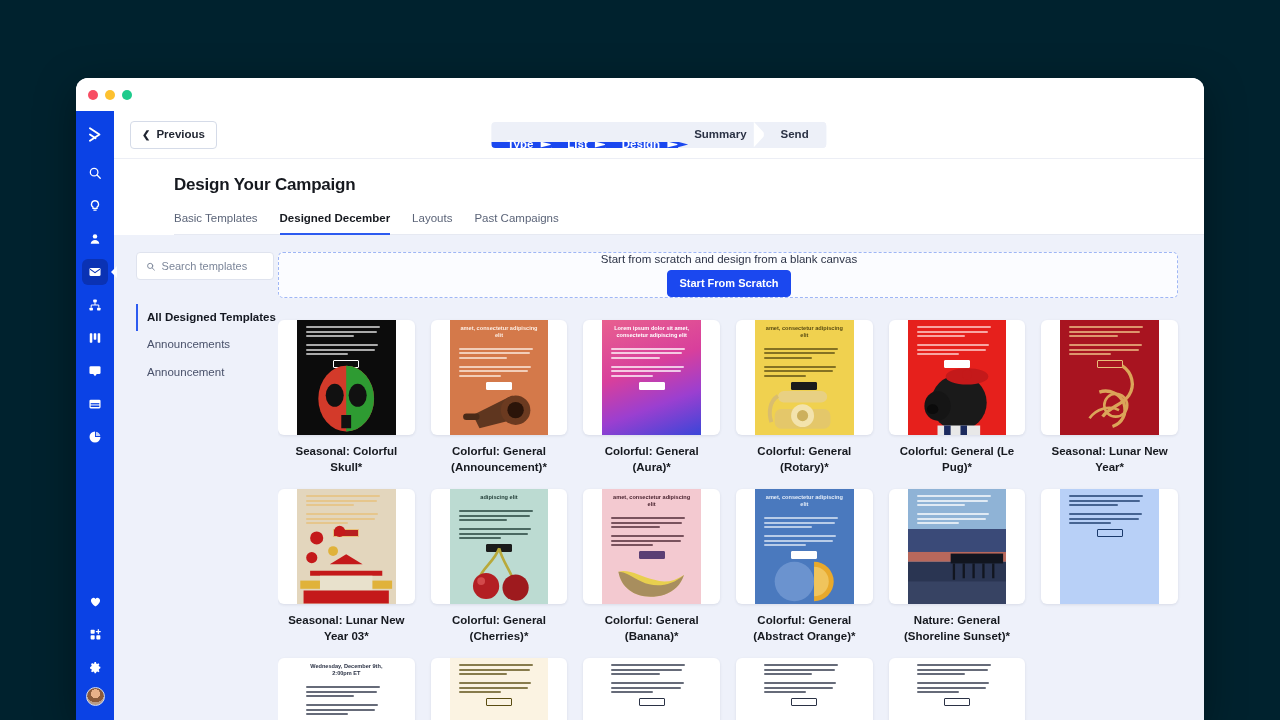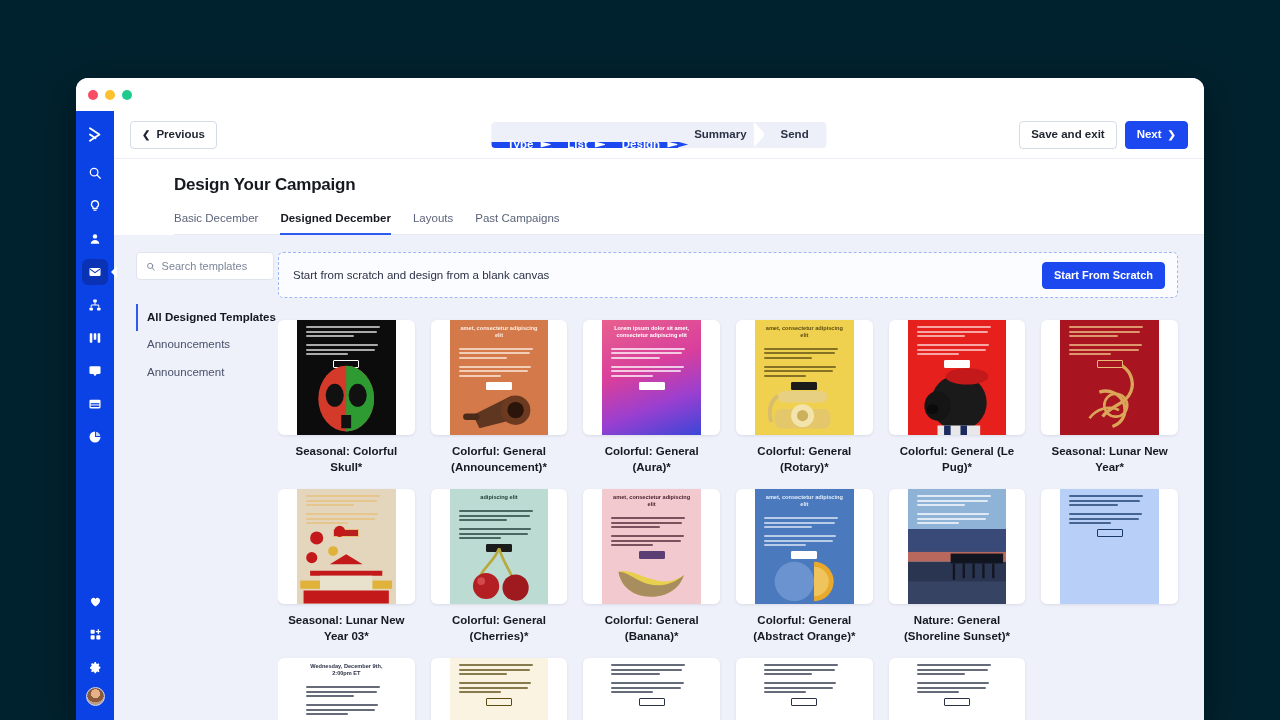--- a/index.html
+++ b/index.html
@@ -120,21 +120,21 @@
     font-size: 11.5px; color: #4d5costume; color: #49516a; padding: 5px 0 5px 9px;
     cursor: pointer; border-left: 2px solid transparent; line-height: 1.5;
   }
   .cat.active { color: #131720; font-weight: 700; border-left-color: #2d5bf0; }
 
   
   .templates { flex: 1 1 auto; padding-right: 26px; overflow: hidden; }
   .scratch {
     border: 1px dashed #9fb6f5; border-radius: 5px; background: #fbfcff;
     height: 46px; display: flex; align-items: center; justify-content: space-between;
-    padding: 0 12px 0 14px; margin-bottom: 22px;
+    padding: 0 12px 0 14px; margin-bottom: 22px; flex-direction: column;
   }
   .scratch-text { font-size: 11.5px; color: #2b3245; }
   .scratch .btn.primary { height: 27px; font-size: 11px; }
 
   .grid { display: grid; grid-template-columns: repeat(6, 1fr); gap: 14px 16px; }
   .card { display: flex; flex-direction: column; align-items: center; cursor: pointer; }
   .thumb {
     width: 100%; height: 115px; background: #fff; border-radius: 6px;
     box-shadow: 0 1px 3px rgba(30,40,70,.10); overflow: hidden;
     display: flex; align-items: stretch; justify-content: center;
@@ -287,35 +287,26 @@
             <div class="step">
               <span>Summary</span>
               <span class="wedge-fill" style="background:#edf0f8"></span>
               <span class="wedge"></span>
             </div>
             <div class="step">
               <span>Send</span>
             </div>
           </div>
 
-          <div style="margin-left:auto; display:flex; gap:8px;">
-            <button class="btn">
-              <span>Save and exit</span>
-            </button>
-            <button class="btn primary">
-              <span>Next</span>
-              <span class="chev">❯</span>
-            </button>
-          </div>
         </div>
 
         <div class="pagehead">
           <div class="pagetitle">Design Your Campaign</div>
           <div class="tabs">
-            <div class="tab">Basic December</div>
+            <div class="tab">Basic Templates</div>
             <div class="tab active">Designed December</div>
             <div class="tab">Layouts</div>
             <div class="tab">Past Campaigns</div>
           </div>
         </div>
 
         <div class="content">
 
           <div class="filters">
             <div class="search">

